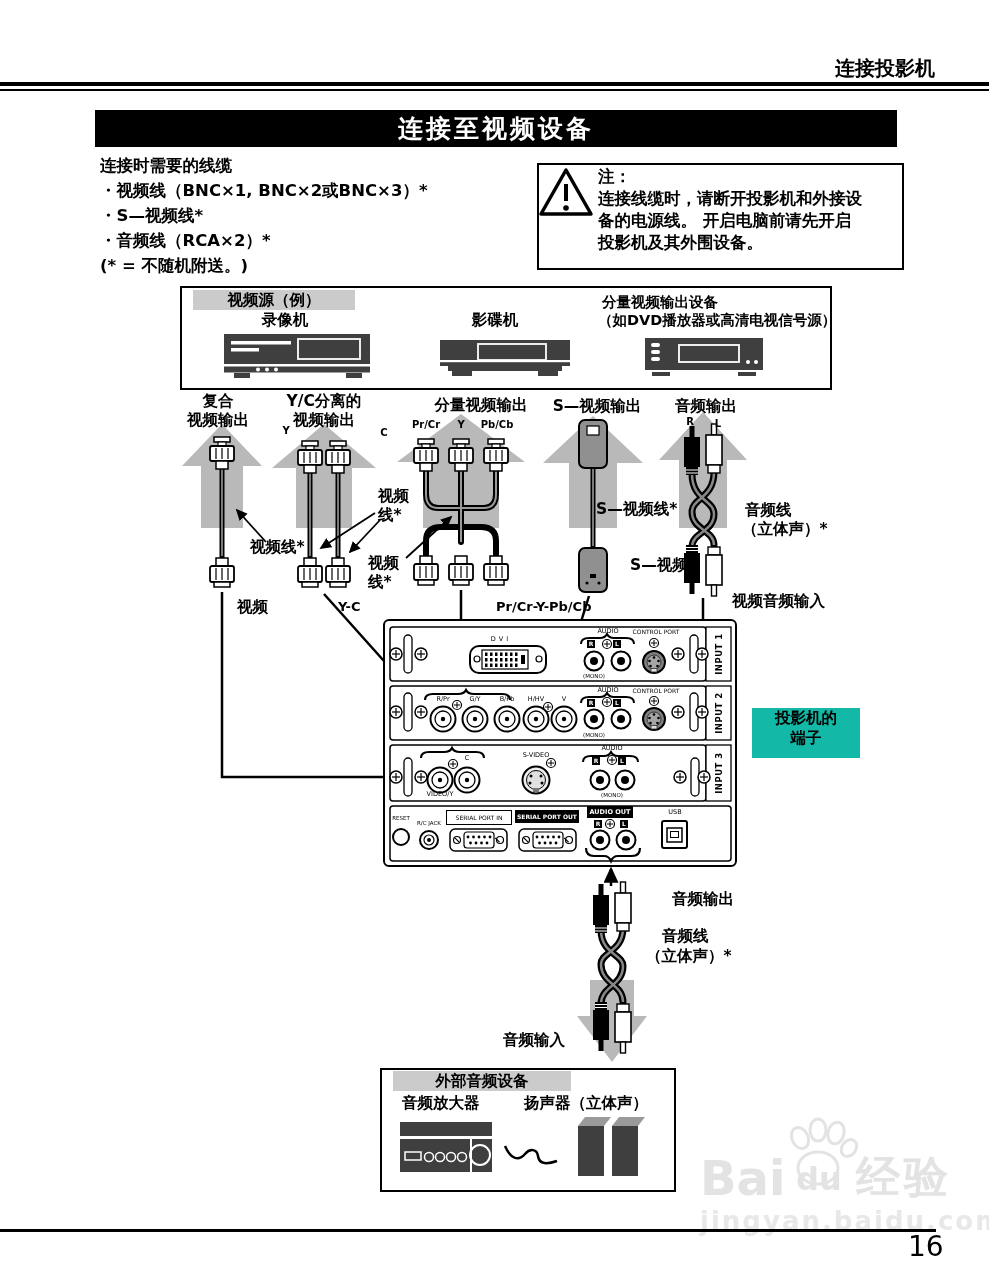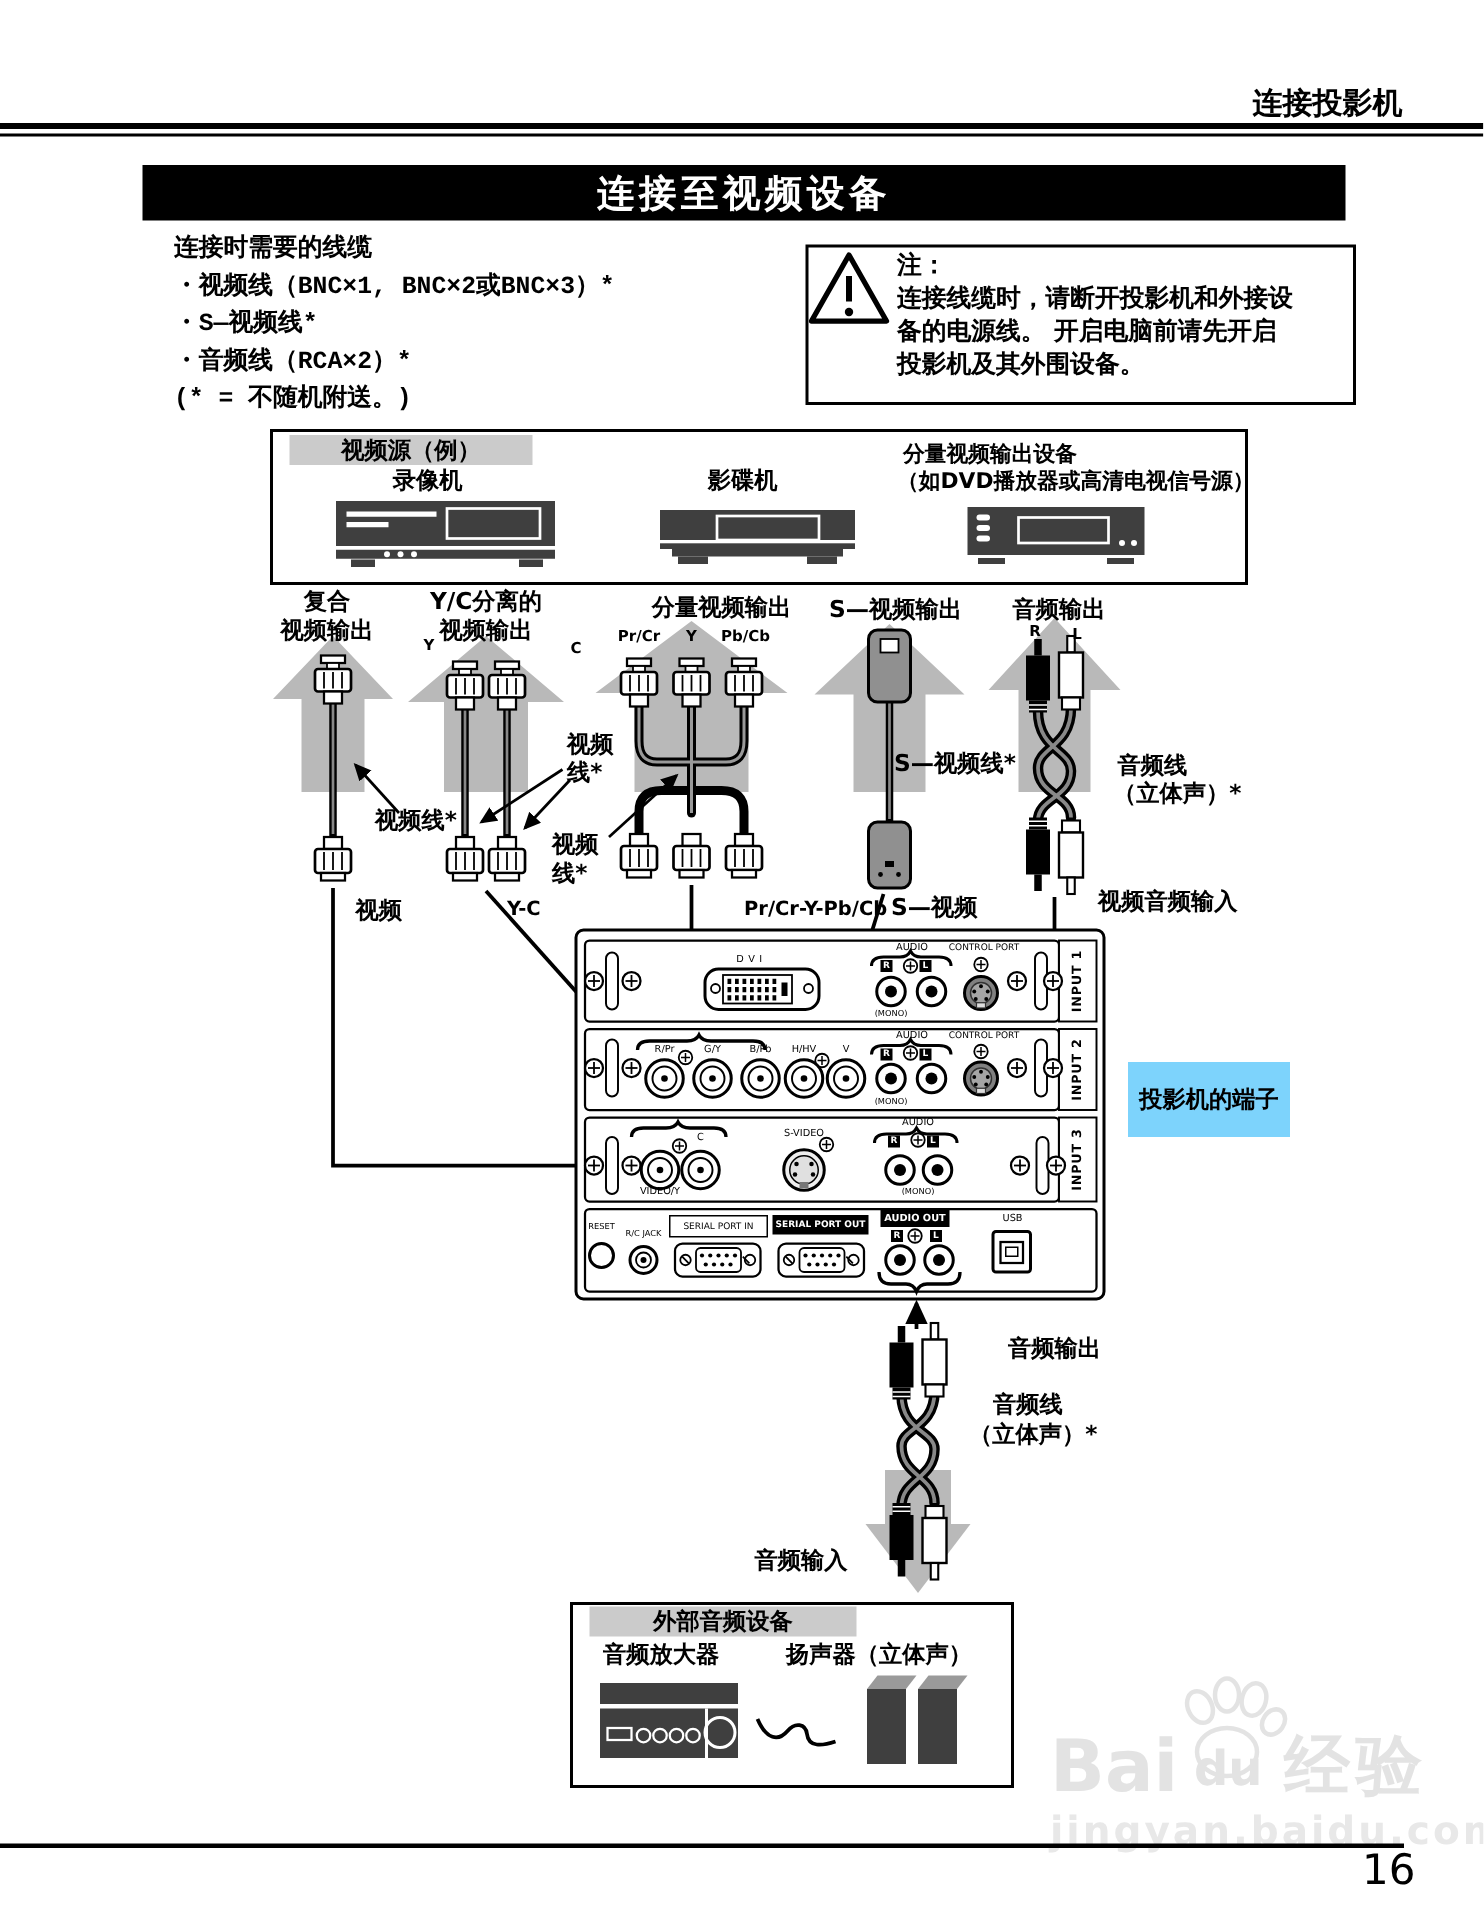--- a/index.html
+++ b/index.html
@@ -29,22 +29,22 @@
       line-height:8px;text-align:center;font-weight:bold;}
   .blkbox{position:absolute;background:#000;color:#fff;text-align:center;font-weight:bold;
           font-size:6.5px;display:flex;align-items:center;justify-content:center;}
   .whbox{position:absolute;background:#fff;border:1px solid #000;text-align:center;
          font-size:6px;display:flex;align-items:center;justify-content:center;}
   .tab{position:absolute;width:25px;display:flex;align-items:center;justify-content:center;}
   .tab span{transform:rotate(-90deg);white-space:nowrap;font-size:8.5px;font-weight:bold;letter-spacing:0.5px;}
   .extbox{position:absolute;left:380px;top:1068px;width:292px;height:120px;border:2px solid #000;}
   .wm{color:#e3e3e3;font-weight:bold;}
   .url{color:#e8e8e8;font-weight:bold;font-size:26px;letter-spacing:2px;}
-  .termbox{position:absolute;left:752px;top:708px;width:108px;height:50px;background:#7dd3fc;
-           display:flex;flex-direction:row;align-items:center;justify-content:center;
+  .termbox{position:absolute;left:752px;top:708px;width:108px;height:50px;background:#14b8a6;
+           display:flex;flex-direction:column;align-items:center;justify-content:flex-start;
            font-size:15.5px;font-weight:bold;line-height:20px;}
   .pagenum{position:absolute;left:908px;top:1230px;font-size:28px;}
 </style>
 </head>
 <body>
 
 <div class="page">
 
   <svg width="989" height="1280" viewBox="0 0 989 1280">
     <defs>
@@ -443,21 +443,21 @@
   </svg>
 
   <div class="abs cn nw" style="left:735px;top:55px;width:200px;text-align:right;font-size:20px;">连接投影机</div>
   <div class="rule" style="left:0;top:82px;width:989px;height:4px;"></div>
   <div class="rule" style="left:0;top:89px;width:989px;height:1.5px;"></div>
 
   <div class="titlebar">
     <span>连接至视频设备</span>
   </div>
 
-  <div class="abs bodytext" style="left:116px;top:153px;font-family:Liberation Mono, monospace;">
+  <div class="abs bodytext" style="left:100px;top:153px;">
     <div>连接时需要的线缆</div>
     <div>・视频线（BNC×1, BNC×2或BNC×3）*</div>
     <div>・S—视频线*</div>
     <div>・音频线（RCA×2）*</div>
     <div>(* = 不随机附送。)</div>
   </div>
 
   <div class="notebox"></div>
   <div class="notetext">
     <div>注：</div>
@@ -503,21 +503,21 @@
     <div>线*</div>
   </div>
   <div class="abs lbl" style="left:596px;top:500px;">S—视频线*</div>
   <div class="abs lbl" style="left:742px;top:501px;">
     <div style="padding-left:3px;">音频线</div>
     <div>（立体声）*</div>
   </div>
   <div class="abs lbl" style="left:237px;top:598px;">视频</div>
   <div class="abs lbl13" style="left:338px;top:599px;">Y-C</div>
   <div class="abs lbl13" style="left:496px;top:599px;">Pr/Cr-Y-Pb/Cb</div>
-  <div class="abs lbl" style="left:594px;top:556px;margin-top:40px;">S—视频</div>
+  <div class="abs lbl" style="left:630px;top:556px;">S—视频</div>
   <div class="abs lbl" style="left:732px;top:592px;">视频音频输入</div>
 
   <div class="termbox">
     <div>投影机的</div>
     <div>端子</div>
   </div>
 
   <div class="tab" style="left:706px;top:627px;height:54px;">
     <span>INPUT 1</span>
     </div>

